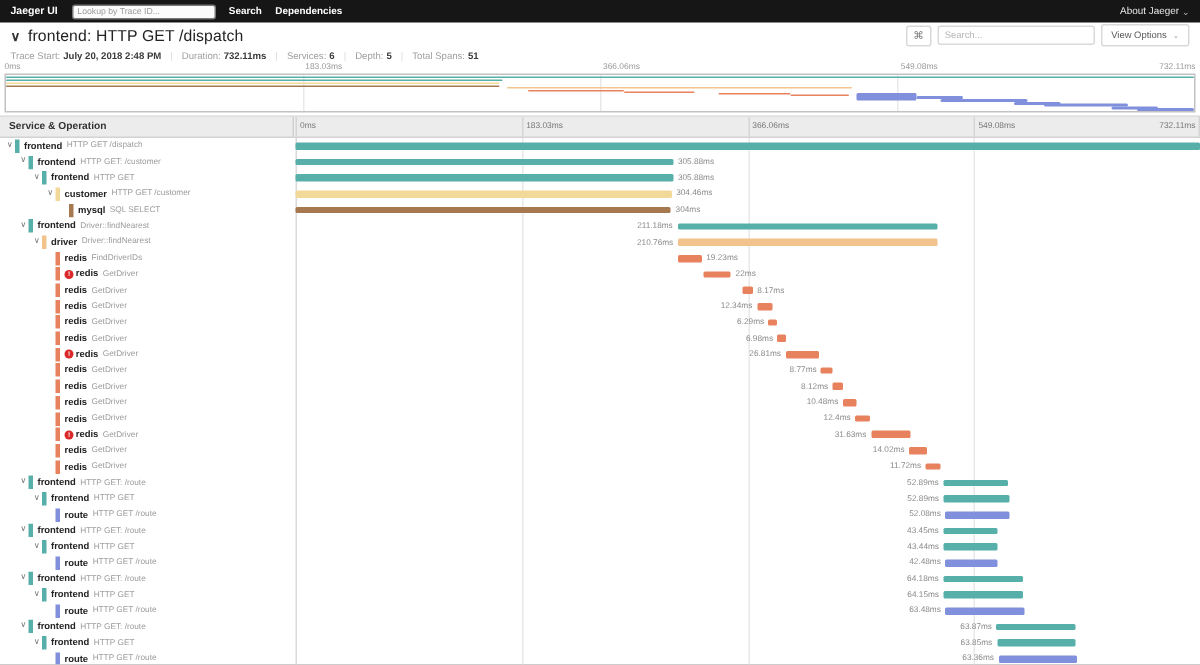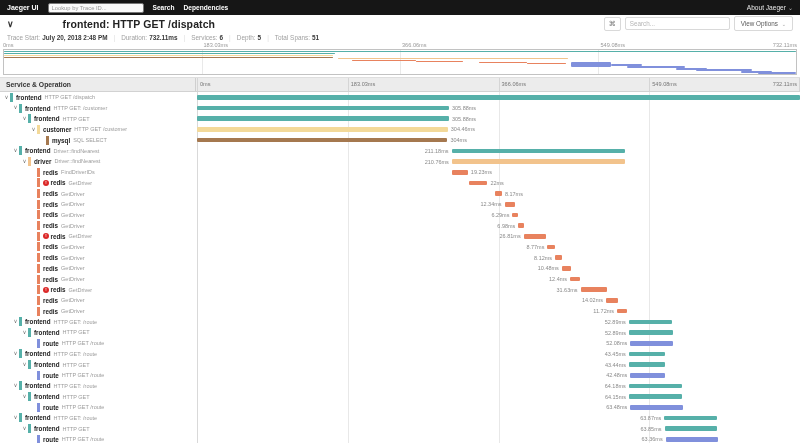--- a/index.html
+++ b/index.html
@@ -12,21 +12,21 @@
   .trace-input{width:88px;height:8px;font-size:5.8px;border:1px solid #777;background:#fbfbfb;
        border-radius:2px;color:#444;padding:0 3px;outline:none;}
   .trace-input::placeholder{color:#9a9a9a;}
   .nav-link{font-size:6.6px;font-weight:bold;color:#fff;cursor:pointer;}
   .nav-right{margin-left:auto;font-size:6.6px;color:#e8e8e8;display:flex;align-items:center;gap:2px;}
   .nav-caret{font-size:6px;color:#bbb;}
 
   
   .titlebar{display:flex;align-items:center;height:17px;padding:0 7px;}
   .collapse-chevron{font-size:9px;color:#333;margin-right:5px;font-weight:bold;}
-  .trace-title{font-size:10.5px;font-weight:bold;color:#222;letter-spacing:.1px;margin-left:44px;}
+  .trace-title{font-size:10.5px;font-weight:normal;color:#222;letter-spacing:.1px;}
   .titlebar-right{margin-left:auto;display:flex;gap:4px;align-items:center;}
   .kbd-btn{width:15px;height:12px;border:1px solid #d9d9d9;border-radius:2px;font-size:7px;color:#777;
        display:flex;align-items:center;justify-content:center;background:#fff;}
   .search-input{width:95px;height:11px;border:1px solid #d9d9d9;border-radius:2px;font-size:6.3px;
        color:#333;padding:0 4px;outline:none;}
   .search-input::placeholder{color:#b5b5b5;}
   .view-options-btn{height:13px;border:1px solid #d9d9d9;border-radius:2px;font-size:6.3px;color:#595959;
        display:flex;align-items:center;gap:4px;padding:0 6px;background:#fff;}
   .vo-caret{font-size:5px;color:#999;}
 

